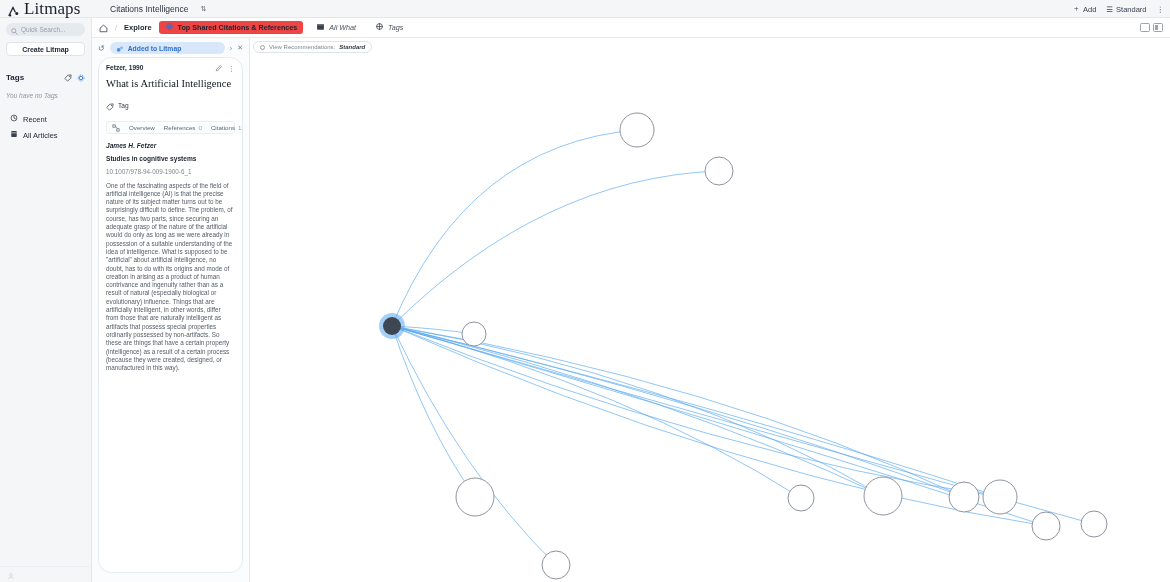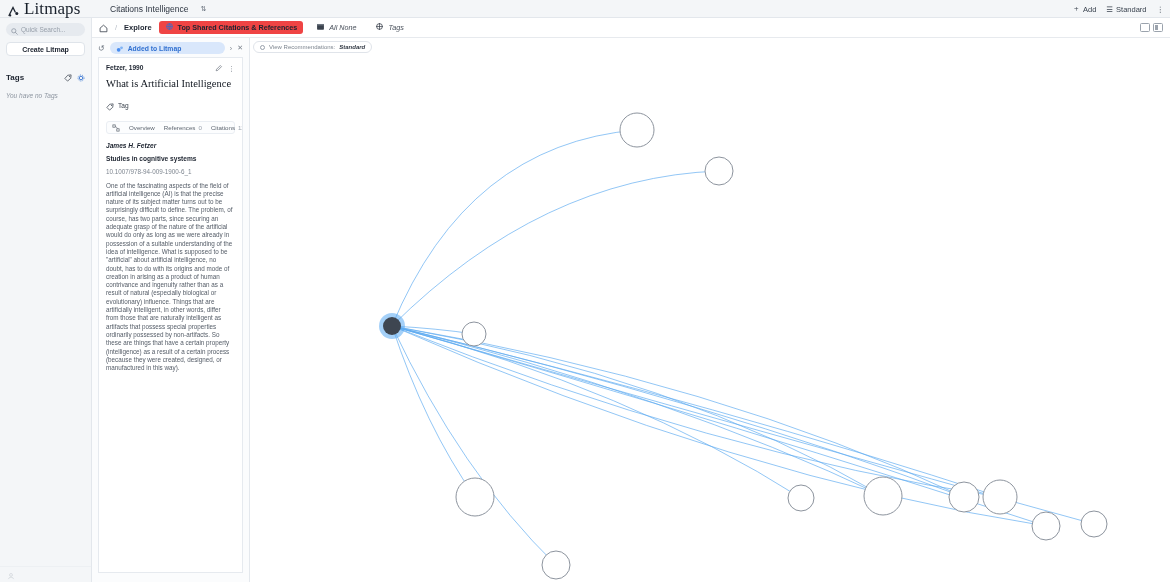--- a/index.html
+++ b/index.html
@@ -131,21 +131,21 @@
   .undo-icon { font-size: 8px; color: #6f7782; }
   .added-pill {
     flex: 1; height: 12px; border-radius: 6px; background: #d9e7fb;
     display: flex; align-items: center; gap: 4px; padding: 0 6px;
   }
   .added-text { font-size: 6.8px; color: #2f6fd0; font-weight: bold; }
   .pill-nav { font-size: 7px; color: #7b838e; }
 
   .card {
     margin: 0 6px; background: #ffffff; border: 1px solid #e6eaef;
-    border-radius: 0; padding: 6px 7px 8px 7px;
+    border-radius: 13px; padding: 6px 7px 8px 7px;
     height: 516px; overflow: hidden;
   }
   .card-top { display: flex; justify-content: space-between; align-items: flex-start; }
   .card-meta { font-size: 6.6px; font-weight: bold; color: #1d2430; }
   .card-actions { display: flex; gap: 5px; align-items: center; color: #6f7782; font-size: 7px; }
   .card-title {
     margin-top: 5px; font-family: "Liberation Serif", serif;
     font-size: 10.5px; color: #10161f; line-height: 1.2;
   }
   .tag-row { margin-top: 6px; display: flex; align-items: center; gap: 4px; }
@@ -223,20 +223,40 @@
           <svg width="8" height="8" viewBox="0 0 9 9">
             <circle cx="4.5" cy="4.5" r="2" stroke="#2f6fd0" stroke-width="1" fill="none"></circle>
             <circle cx="4.5" cy="4.5" r="3.4" stroke="#2f6fd0" stroke-width="0.8" fill="none" stroke-dasharray="1.2 1.2"></circle>
           </svg>
         </span>
       </span>
     </div>
 
     <div class="no-tags">You have no Tags</div>
 
+    <div class="nav-list">
+      <div class="nav-item">
+        <span>
+          <svg width="8" height="8" viewBox="0 0 9 9">
+            <circle cx="4.5" cy="4.5" r="3.3" stroke="#3a424d" stroke-width="0.9" fill="none"></circle>
+            <path d="M4.5 2.6 V4.6 L6 5.4" stroke="#3a424d" stroke-width="0.9" fill="none" stroke-linecap="round"></path>
+          </svg>
+        </span>
+        <span>Recent</span>
+      </div>
+      <div class="nav-item">
+        <span>
+          <svg width="8" height="8" viewBox="0 0 9 9">
+            <rect x="1.4" y="1.2" width="6.2" height="6.6" rx="0.8" fill="#3a424d"></rect>
+            <line x1="1.4" y1="3.2" x2="7.6" y2="3.2" stroke="#fff" stroke-width="0.7"></line>
+          </svg>
+        </span>
+        <span>All Articles</span>
+      </div>
+    </div>
 
     <div class="sb-bottom">
       <span>
         <svg width="8" height="8" viewBox="0 0 9 9">
           <circle cx="4.5" cy="3.3" r="1.6" stroke="#aab1ba" stroke-width="0.9" fill="none"></circle>
           <path d="M1.6 8 A3 3 0 0 1 7.4 8" stroke="#aab1ba" stroke-width="0.9" fill="none"></path>
         </svg>
       </span>
       <span class="sb-bottom-text"></span>
     </div>
@@ -262,21 +282,21 @@
       <span>Top Shared Citations &amp; References</span>
     </div>
 
     <div class="chip italic">
       <span>
         <svg width="9" height="9" viewBox="0 0 10 10">
           <rect x="1.2" y="2.2" width="7.6" height="6.4" rx="0.7" fill="#3a424d"></rect>
           <rect x="1.2" y="2.2" width="7.6" height="1.6" fill="#6d7580"></rect>
         </svg>
       </span>
-      <span>All None</span>
+      <span>All What</span>
     </div>
 
     <div class="chip italic">
       <span>
         <svg width="9" height="9" viewBox="0 0 10 10">
           <circle cx="5" cy="5" r="3.2" stroke="#3a424d" stroke-width="0.9" fill="none"></circle>
           <line x1="5" y1="1.2" x2="5" y2="8.8" stroke="#3a424d" stroke-width="0.8"></line>
           <line x1="1.2" y1="5" x2="8.8" y2="5" stroke="#3a424d" stroke-width="0.8"></line>
         </svg>
       </span>

